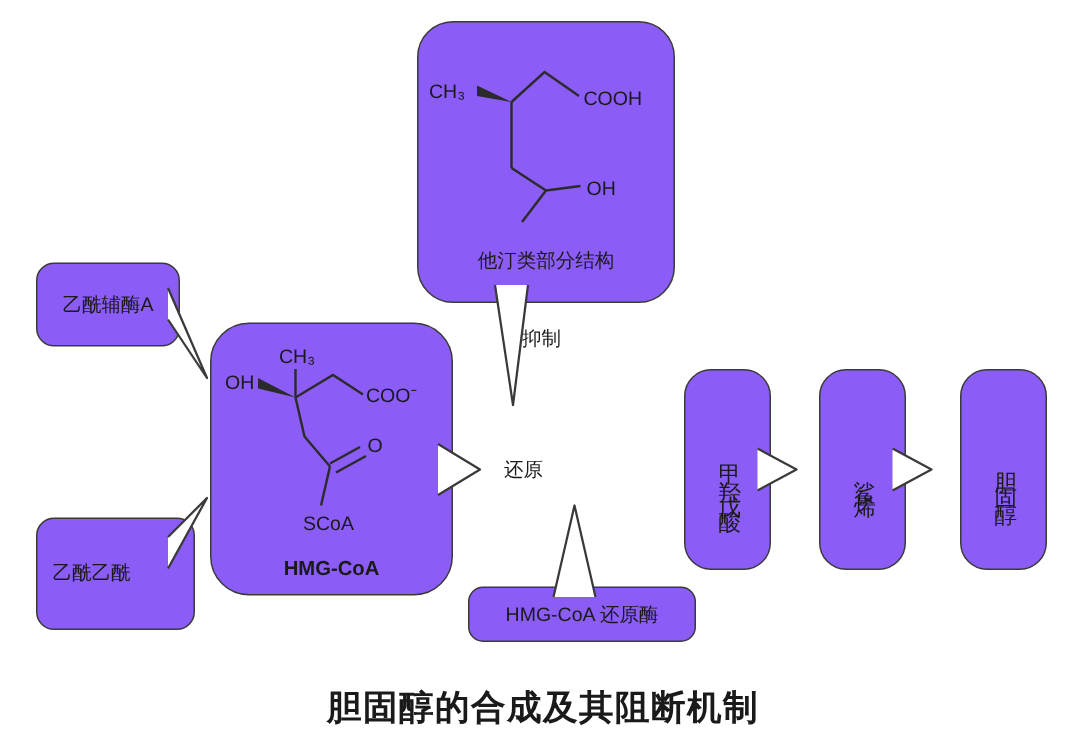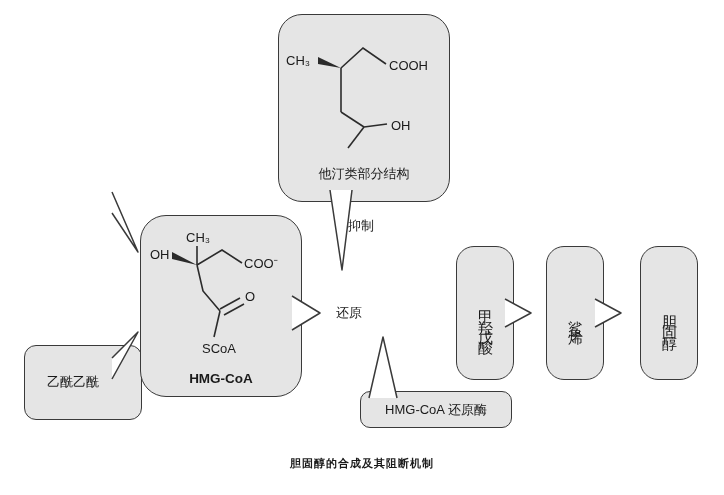--- a/index.html
+++ b/index.html
@@ -8,30 +8,30 @@
     width: 724px;
     height: 495px;
     background: #ffffff;
     font-family: "Liberation Sans", sans-serif;
     color: #1a1a1a;
     overflow: hidden;
   }
   .bubble {
     position: absolute;
     border: 1.5px solid #3a3a3a;
-    background: #e5e5e5;
+    background: #8b5cf6;
   }
   .statin-bubble   { left: 278px; top: 14px;  width: 170px; height: 186px; border-radius: 24px; }
   .acetyl-bubble   { left: 24px;  top: 175px; width: 94px;  height: 54px;  border-radius: 12px;
                      display: flex; align-items: center; justify-content: center; }
   .acetoacetyl-bubble { left: 24px; top: 345px; width: 94px; height: 73px; border-radius: 12px;
-                     display: flex; flex-direction: column; justify-content: center; padding-left: 22px; }
+                     display: flex; flex-direction: column; justify-content: center; padding-left: 10px; }
   .hmg-box         { left: 140px; top: 215px; width: 160px; height: 180px; border-radius: 26px; font-weight: bold; }
   .reductase-box   { left: 312px; top: 391px; width: 150px; height: 35px;  border-radius: 10px;
-                     display: flex; align-items: center; justify-content: center; margin-left: 48px; }
+                     display: flex; align-items: center; justify-content: center; }
   .pathway-box     { top: 246px; width: 56px; height: 132px; border-radius: 18px;
                      display: flex; align-items: center; justify-content: center; }
   .pathway-1 { left: 456px; }
   .pathway-2 { left: 546px; }
   .pathway-3 { left: 640px; }
 
   .txt-13 { font-size: 13px; line-height: 1.2; }
   .two-line { font-size: 13px; line-height: 1.9; }
   .vlabel { writing-mode: vertical-rl; text-orientation: upright;
             font-size: 15px; letter-spacing: 10px; margin-bottom: -10px; }
@@ -52,21 +52,21 @@
 
   .overlay { position: absolute; left: 0; top: 0; pointer-events: none; }
   .overlay path { fill: #ffffff; stroke: #3a3a3a; stroke-width: 1.5; stroke-linejoin: round; }
 
   .float-label { position: absolute; font-size: 13px; text-align: right; }
   .inhibit-label { left: 348px; top: 217px; }
   .reduce-label  { left: 336px; top: 304px; }
 
   .diagram-title {
     position: absolute; left: 0; right: 0; top: 456px;
-    text-align: center; font-size: 11px; font-weight: bold;
+    text-align: center; font-size: 23px; font-weight: bold;
     letter-spacing: 1px;
   }
 </style>
 </head>
 <body>
 
 <div class="canvas">
 
   <div class="bubble statin-bubble">
     <div class="caption-bottom">他汀类部分结构</div>
@@ -76,20 +76,23 @@
     <polyline points="57,28 79,8 102,24"></polyline>
     <line x1="57" y1="28" x2="57" y2="72"></line>
     <line x1="57" y1="72" x2="80" y2="87"></line>
     <line x1="80" y1="87" x2="103" y2="84"></line>
     <line x1="80" y1="87" x2="64" y2="108"></line>
     <text x="2" y="25">CH₃</text>
     <text x="105" y="30">COOH</text>
     <text x="107" y="90">OH</text>
   </svg>
 
+  <div class="bubble acetyl-bubble">
+    <div class="txt-13">乙酰辅酶A</div>
+  </div>
 
   <div class="bubble acetoacetyl-bubble">
     <div class="two-line">乙酰乙酰</div>
   </div>
 
   <div class="bubble hmg-box">
     <div class="hmg-caption">HMG-CoA</div>
   </div>
   <svg class="struct" style="left:148px; top:223px;" width="144" height="150" viewBox="0 0 144 150">
     <line x1="49" y1="23" x2="49" y2="42"></line>

